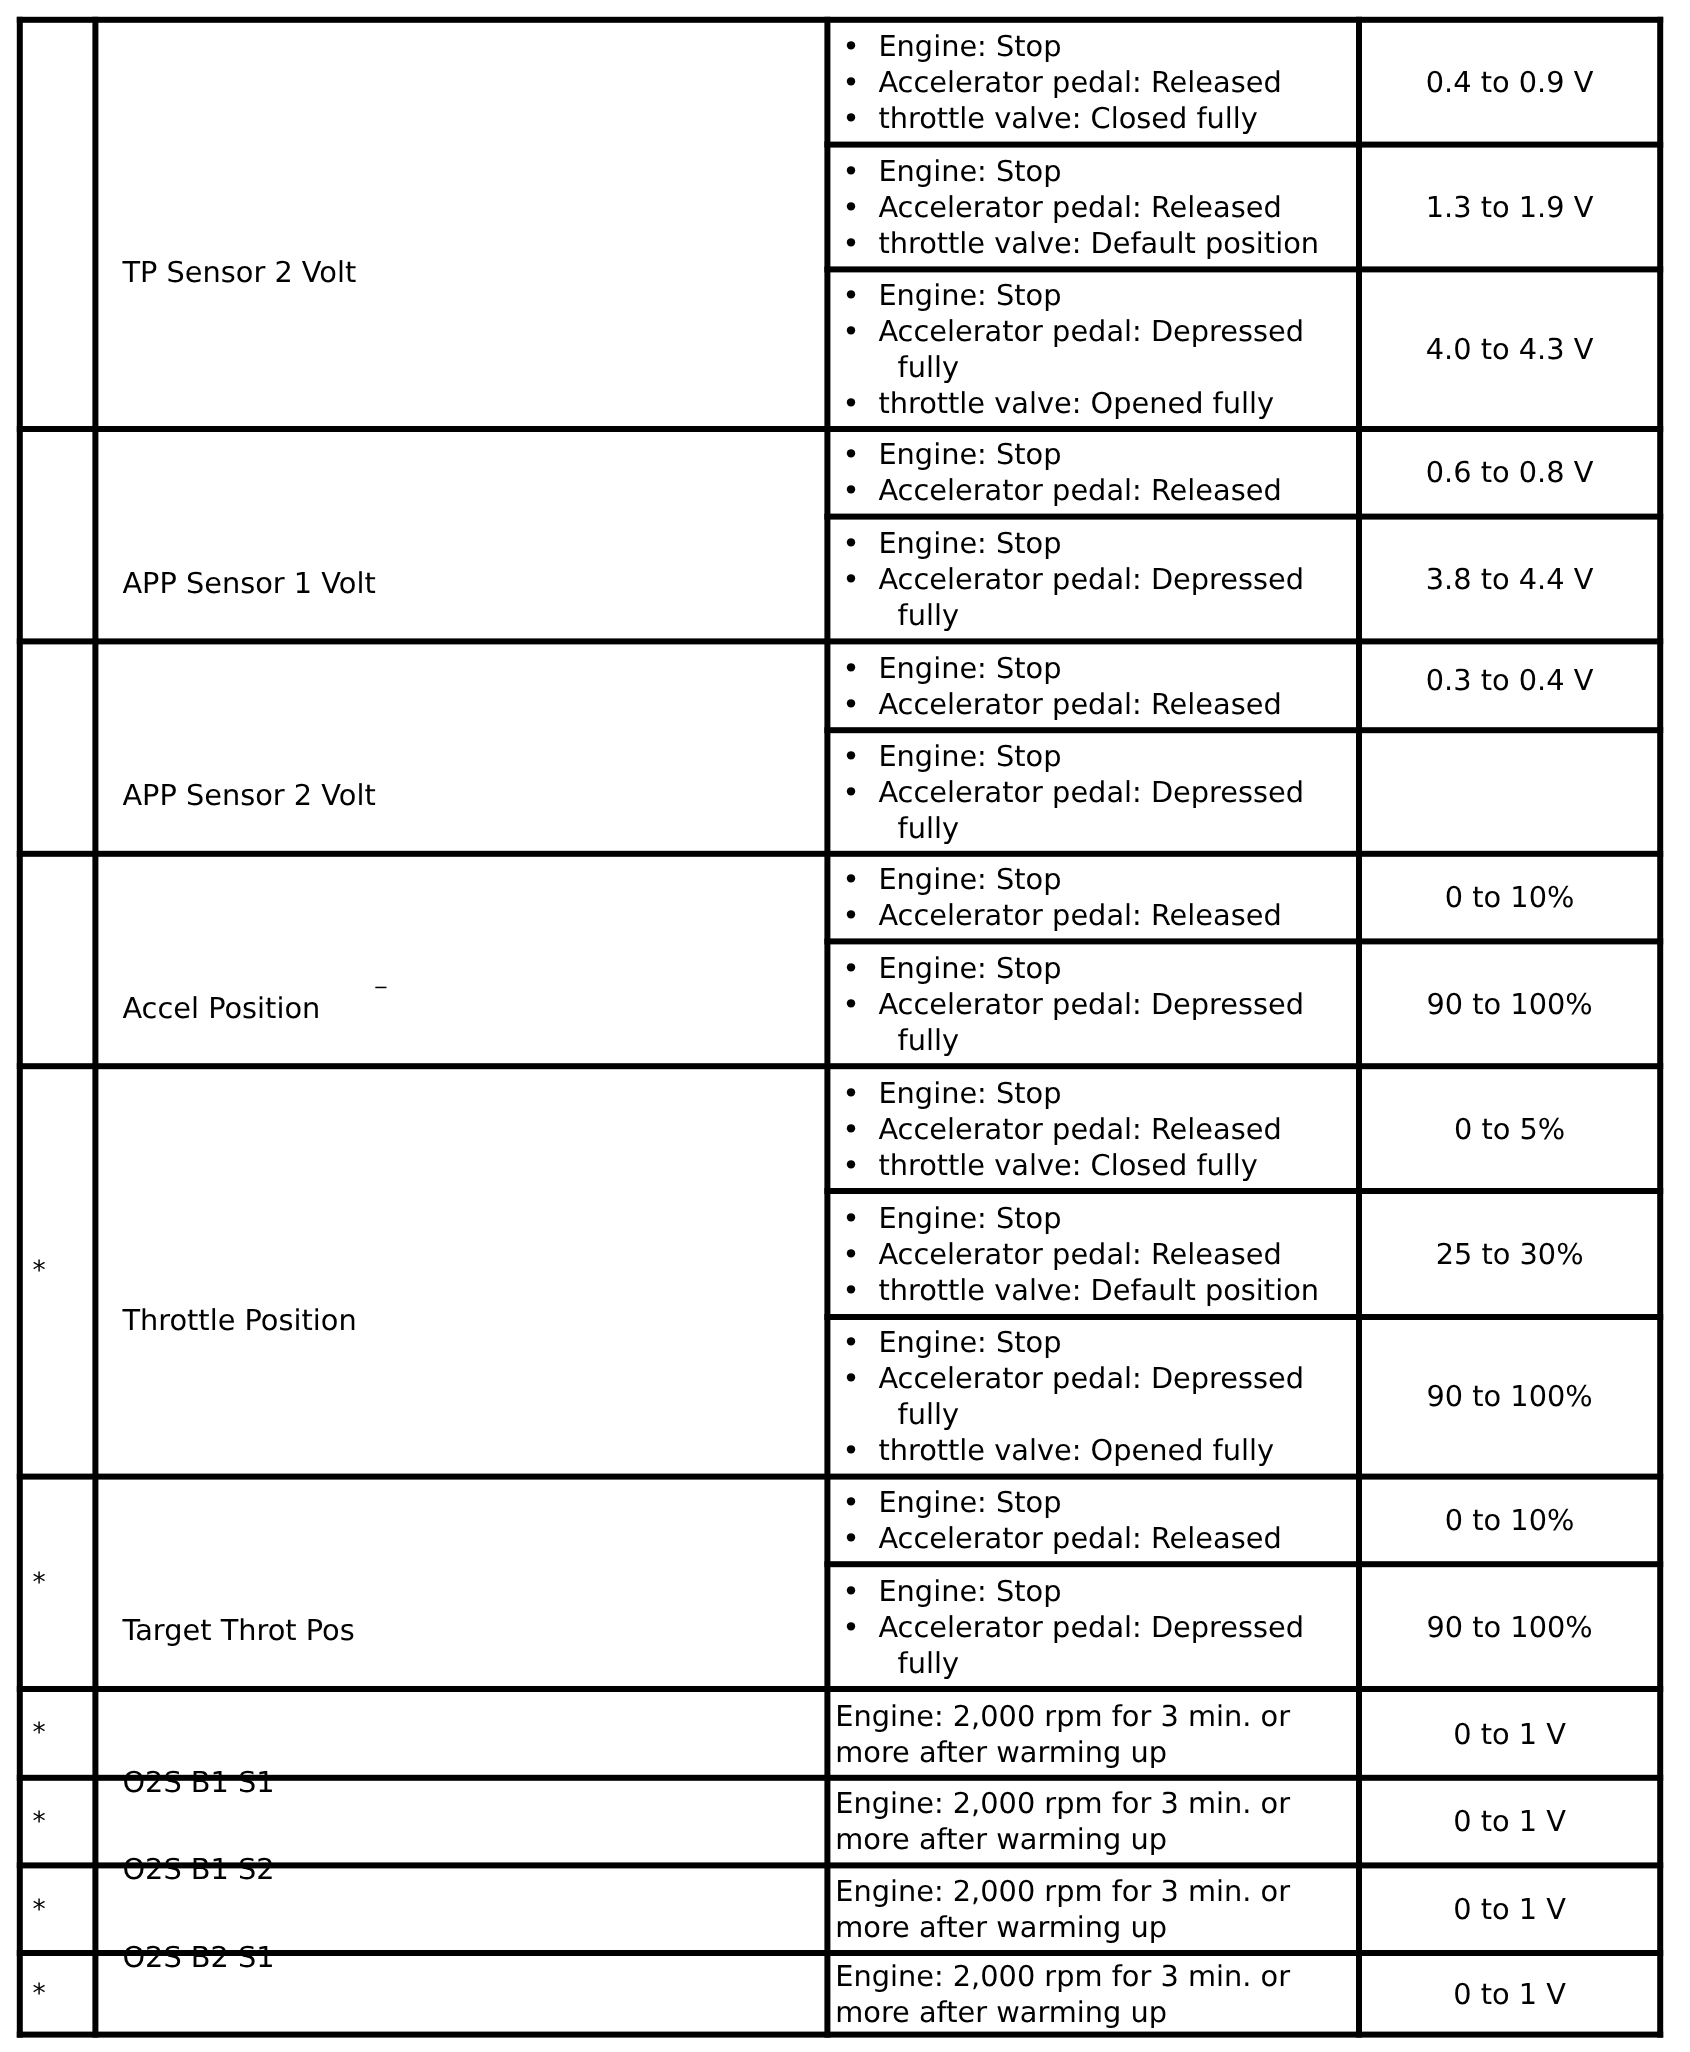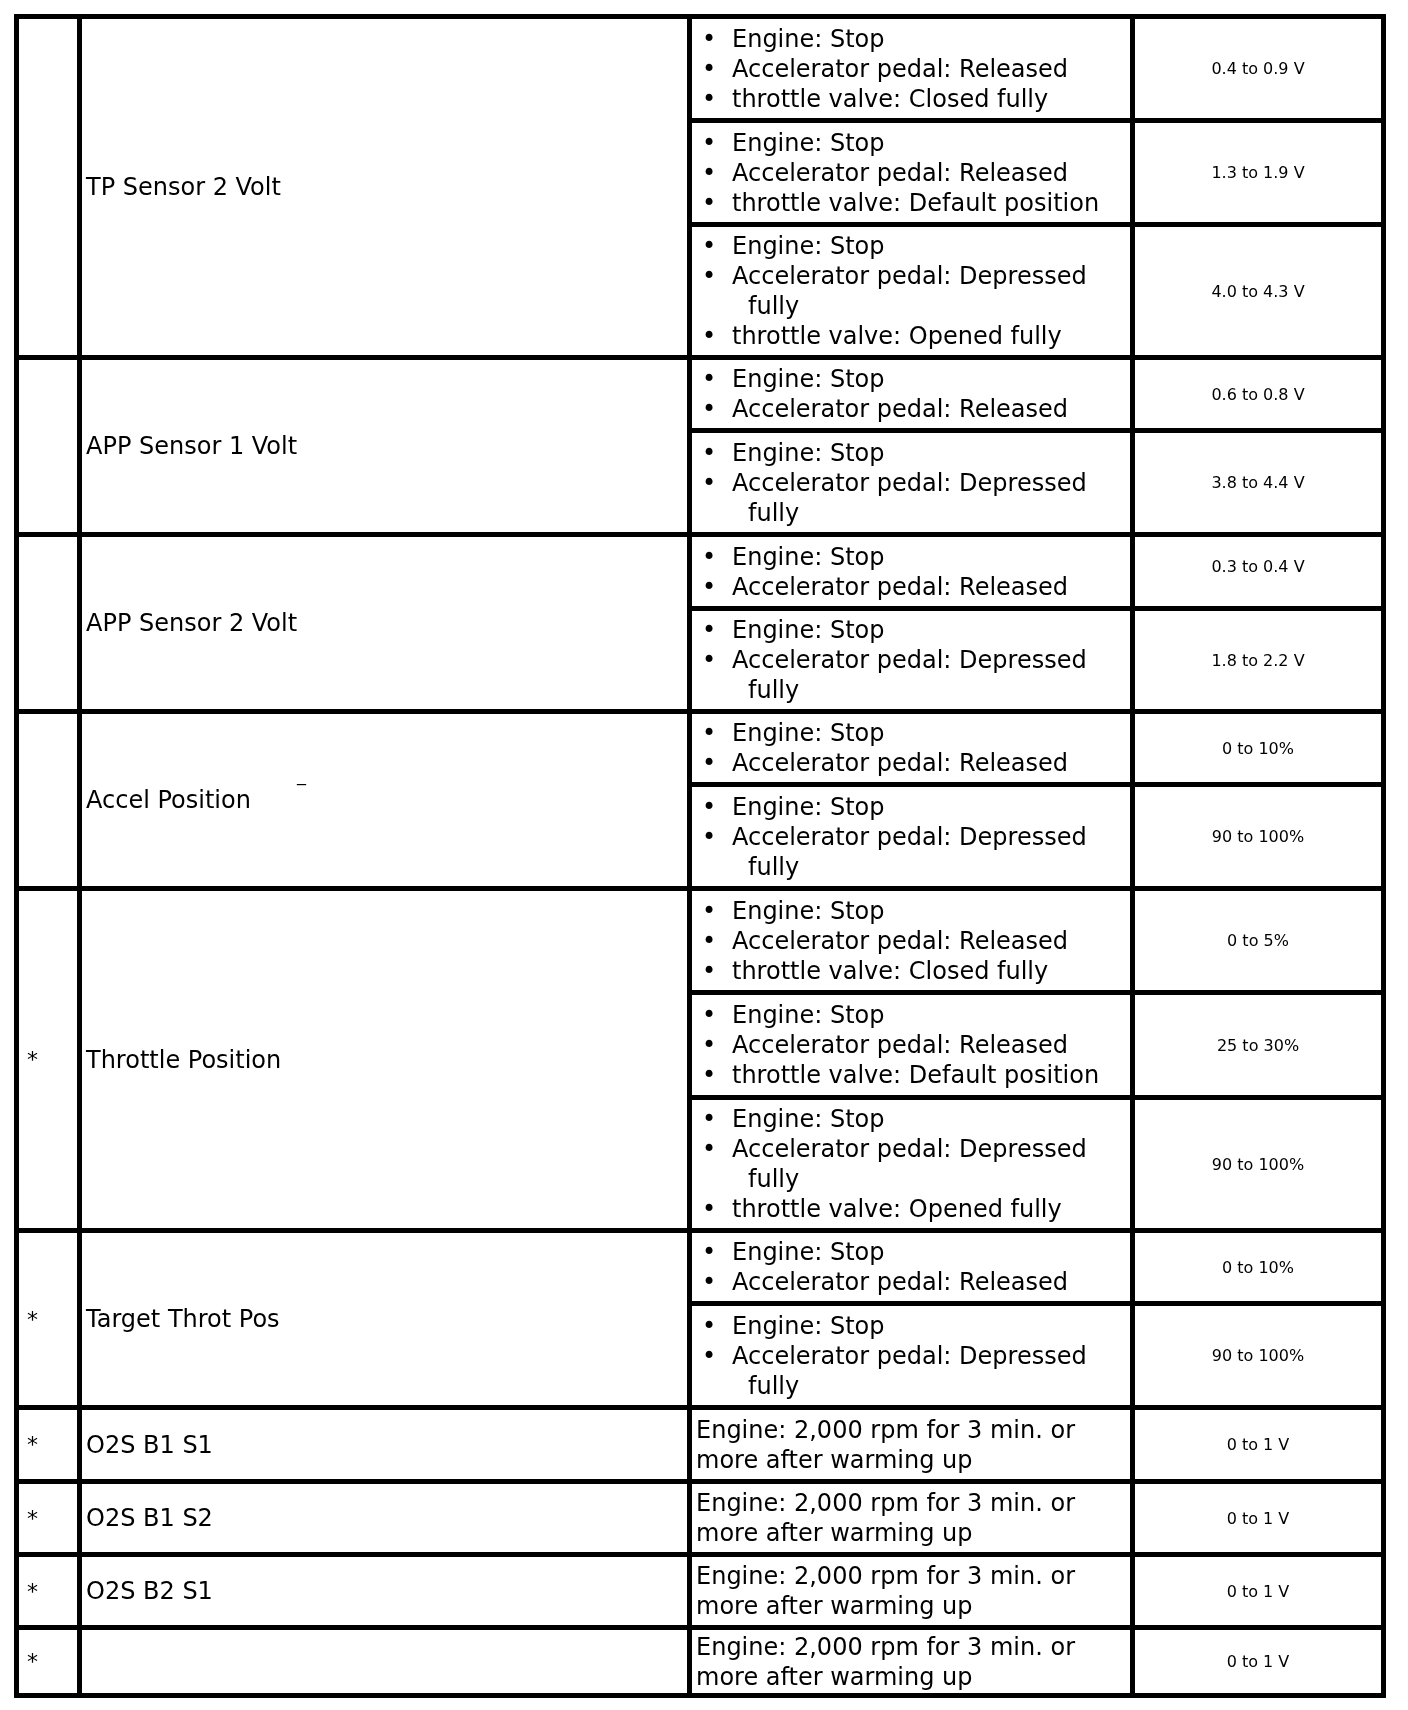--- a/index.html
+++ b/index.html
@@ -4,27 +4,27 @@
 <style>
   html, body { margin: 0; padding: 0; background: #ffffff; }
   body { width: 1408px; height: 1710px; position: relative; overflow: hidden;
          font-family: "DejaVu Sans", sans-serif; color: #000; }
   .grid { position: absolute; left: 14px; top: 14px; width: 1372px; height: 1684px; }
   .line-h, .line-v { position: absolute; background: #000; }
   .line-h { height: 5px; }
   .line-v { width: 5px; }
   .cell { position: absolute; box-sizing: border-box; display: flex; align-items: center; }
   .mark { font-size: 22px; padding-left: 8px; }
-  .name { font-size: 24px; padding-left: 4px; }
+  .name { font-size: 24px; padding-left: 20px; margin-top: 40px; }
   .cond { font-size: 24px; line-height: 30px; padding-left: 6px; }
   .cond ul { margin: 0; padding: 0; list-style: none; }
   .cond li { position: relative; padding-left: 34px; }
   .cond li::before { content: "\2022"; position: absolute; left: 4px; top: 0; }
   .cond .wrapindent { padding-left: 50px; }
-  .val { font-size: 16px; justify-content: center; }
+  .val { font-size: 24px; justify-content: center; }
 </style>
 </head>
 <body>
 
 <div class="grid">
 
   <div class="line-h" style="left:0;top:0;width:1372px;"></div>
   <div class="line-h" style="left:0;top:1679px;width:1372px;"></div>
   <div class="line-v" style="left:0;top:0;height:1684px;"></div>
   <div class="line-v" style="left:1367px;top:0;height:1684px;"></div>
@@ -114,21 +114,20 @@
   </div>
   <div class="cell val" style="left:1121px;top:523px;width:246px;height:59px;">0.3 to 0.4 V</div>
 
   <div class="cell cond" style="left:678px;top:597px;width:438px;height:98px;">
     <ul>
       <li>Engine: Stop</li>
       <li>Accelerator pedal: Depressed</li>
       <div class="wrapindent">fully</div>
     </ul>
   </div>
-  <div class="cell val" style="left:1121px;top:597px;width:246px;height:98px;">1.8 to 2.2 V</div>
 
   <div class="cell mark" style="left:5px;top:700px;width:58px;height:172px;"></div>
   <div class="cell name" style="left:68px;top:700px;width:605px;height:172px;gap:24px;">
     <span>Accel Position</span>
     <span style="margin-left:22px;position:relative;top:-10px;font-size:18px;">‾</span>
   </div>
 
   <div class="cell cond" style="left:678px;top:700px;width:438px;height:68px;">
     <ul>
       <li>Engine: Stop</li>

